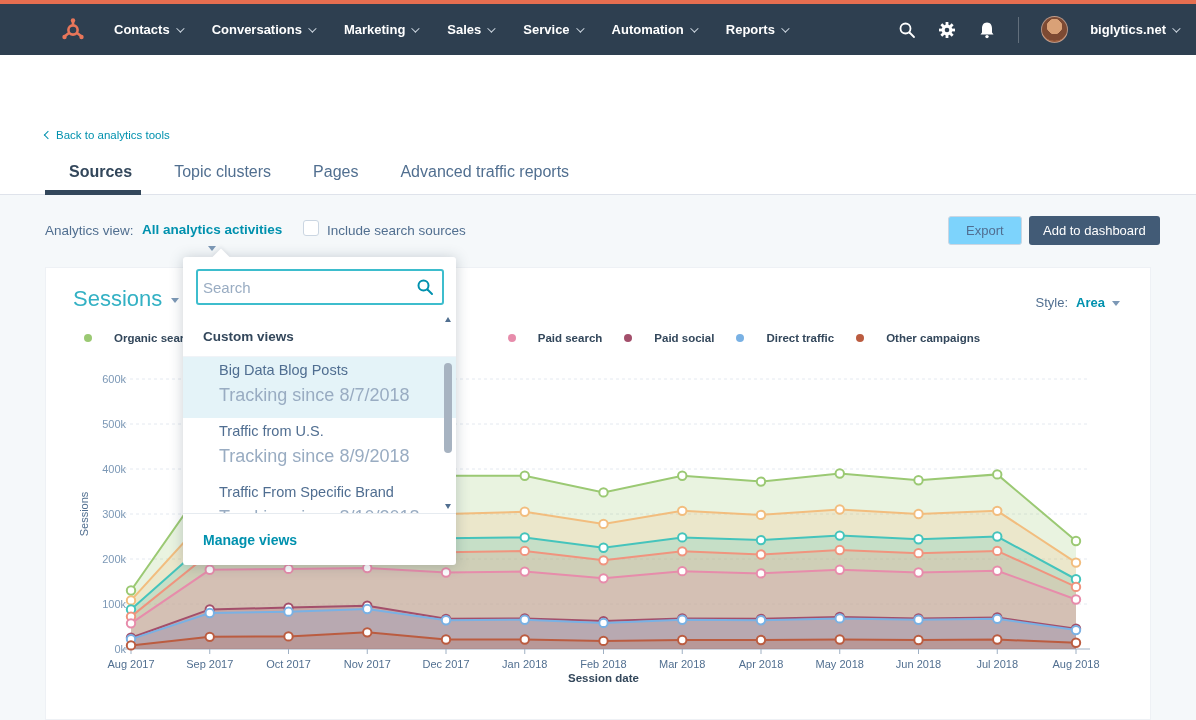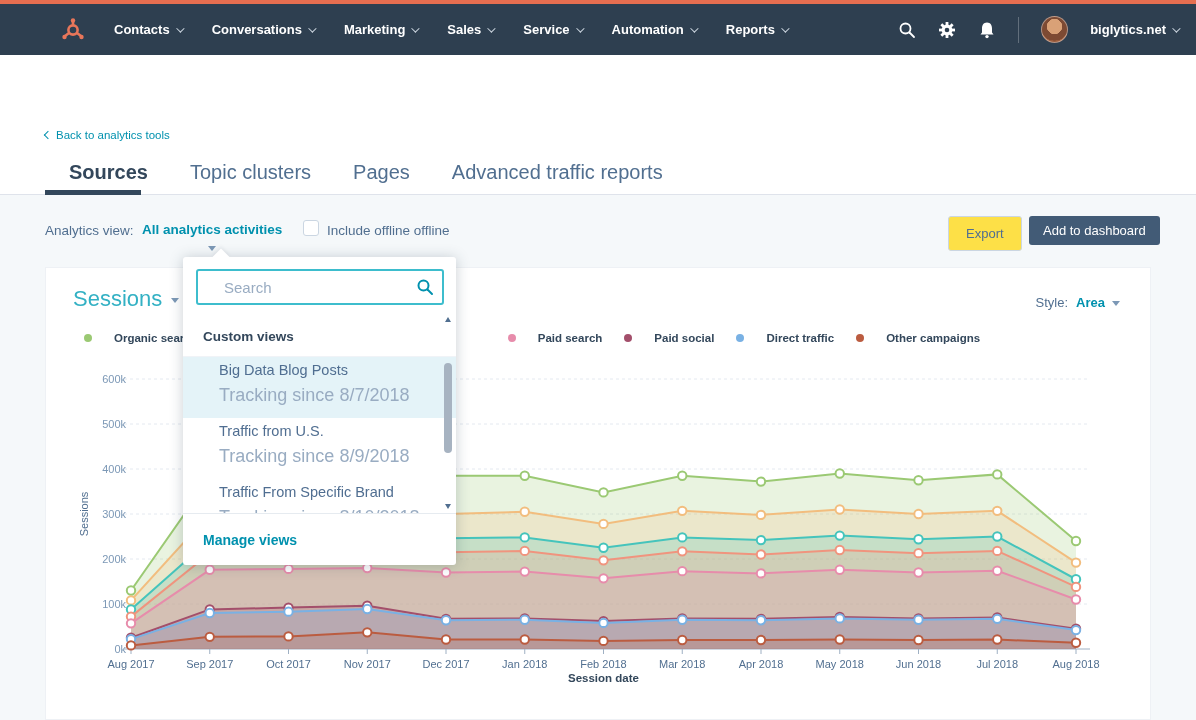--- a/index.html
+++ b/index.html
@@ -33,33 +33,33 @@
   .hdr-controls { position:absolute; left:247px; top:102px; display:flex; align-items:center; font-size:13.5px; }
   .hdr-label { color:#516f90; margin-right:10px; }
   .teal-dd { color:#0091ae; font-weight:700; display:flex; align-items:center; gap:7px; cursor:pointer; }
   .caret { width:0; height:0; border-left:4.5px solid transparent; border-right:4.5px solid transparent;
     border-top:5px solid #7c98b6; display:inline-block; margin-top:2px; }
   .sp28 { width:28px; } .sp24 { width:24px; }
 
   
   .tabs { position:absolute; left:0; top:150px; width:1196px; height:45px; background:#fff;
     border-bottom:1px solid #dfe3eb; display:flex; align-items:center; padding-left:69px; gap:42px; }
-  .tab { font-size:20px; color:#516f90; cursor:pointer; }
+  .tab { font-size:16px; color:#516f90; cursor:pointer; }
   .tab.active { color:#33475b; font-weight:700; }
   .tab-underline { position:absolute; left:45px; bottom:-1px; width:96px; height:5px; background:#33475b; }
 
   
   .controls { position:absolute; left:0; top:195px; width:1196px; }
   .av-label { position:absolute; left:45px; top:28px; font-size:13.5px; color:#516f90; }
   .av-value { position:absolute; left:142px; top:27px; font-size:13.5px;flex-direction:column; }
   .checkbox { position:absolute; left:303px; top:25px; width:16px; height:16px; background:#fff;
     border:1px solid #cbd6e2; border-radius:3px; cursor:pointer; }
   .cb-label { position:absolute; left:327px; top:28px; font-size:13.5px; color:#516f90; }
-  .btn-export { position:absolute; left:948px; top:21px; height:35px; padding:0 17px; font-size:13px;
-    color:#506e91; background:#fde047; border:1px solid #cbd6e2; border-radius:3px; cursor:pointer;
+  .btn-export { position:absolute; left:948px; top:21px; height:29px; padding:0 17px; font-size:13px;
+    color:#506e91; background:#7dd3fc; border:1px solid #cbd6e2; border-radius:3px; cursor:pointer;
     font-family:inherit; }
   .btn-add { position:absolute; left:1029px; top:21px; height:29px; padding:0 14px; font-size:13px;
     color:#fff; background:#425b76; border:none; border-radius:3px; cursor:pointer; font-family:inherit; }
 
   
   .card { position:absolute; left:45px; top:267px; width:1106px; height:453px; background:#fff;
     border:1px solid #eef1f5; }
   .sessions-title { position:absolute; left:27px; top:18px; font-size:22px; color:#33b1c4;
     display:flex; align-items:center; gap:9px; cursor:pointer; }
   .style-ctl { position:absolute; right:30px; top:27px; font-size:13px; color:#516f90;
@@ -71,21 +71,21 @@
   .legend-dot { width:8px; height:8px; border-radius:50%; }
   .legend-spacer { width:288px; }
   .chart-svg { position:absolute; left:30px; top:92px; }
 
   
   .dd-panel { position:absolute; left:183px; top:257px; width:273px; height:308px; background:#fff;
     border-radius:3px; box-shadow:0 1px 14px rgba(45,62,80,.25); z-index:50; }
   .dd-notch { position:absolute; left:32px; top:-6px; width:12px; height:12px; background:#fff;
     transform:rotate(45deg); box-shadow:-2px -2px 3px rgba(45,62,80,.06); }
   .dd-search-wrap { position:absolute; left:13px; top:12px; width:248px; height:36px; }
-  .dd-search { width:100%; height:100%; border:2px solid #3dbdcd; border-radius:3px; padding:0 36px 0 26px;
+  .dd-search { width:100%; height:100%; border:2px solid #3dbdcd; border-radius:3px; padding:0 36px 0 5px;
     font-size:15px; color:#33475b; font-family:inherit; outline:none; }
   .dd-search::placeholder { color:#99acc2; }
   .dd-search-icon { position:absolute; right:10px; top:9px; width:18px; height:18px; }
   .dd-list { position:absolute; left:0; top:56px; width:273px; height:200px; overflow:hidden; }
   .dd-section { padding:16px 0 12px 20px; font-size:13.5px; font-weight:700; color:#33475b;
     border-bottom:1px solid #f0f3f7; }
   .dd-item { padding:5px 0 12px 36px; cursor:pointer; }
   .dd-item.hl { background:#e4f3f8; }
   .dd-item-title { font-size:14.5px; color:#506e91; }
   .dd-item-sub { font-size:18px; color:#99acc2; margin-top:7px; }
@@ -207,21 +207,21 @@
     <div class="tab">Advanced traffic reports</div>
   </div>
 
 <div class="controls">
   <span class="av-label">Analytics view:</span>
   <span class="av-value teal-dd">
     <span>All analytics activities</span>
     <span class="caret"></span>
   </span>
   <div class="checkbox"></div>
-  <span class="cb-label">Include offline offline</span>
+  <span class="cb-label">Include search sources</span>
   <button class="btn-export">Export</button>
   <button class="btn-add">Add to dashboard</button>
 </div>
 
 <div class="card">
   <div class="sessions-title">
     <span>Sessions</span>
     <span class="caret"></span>
   </div>
   <div class="style-ctl">

